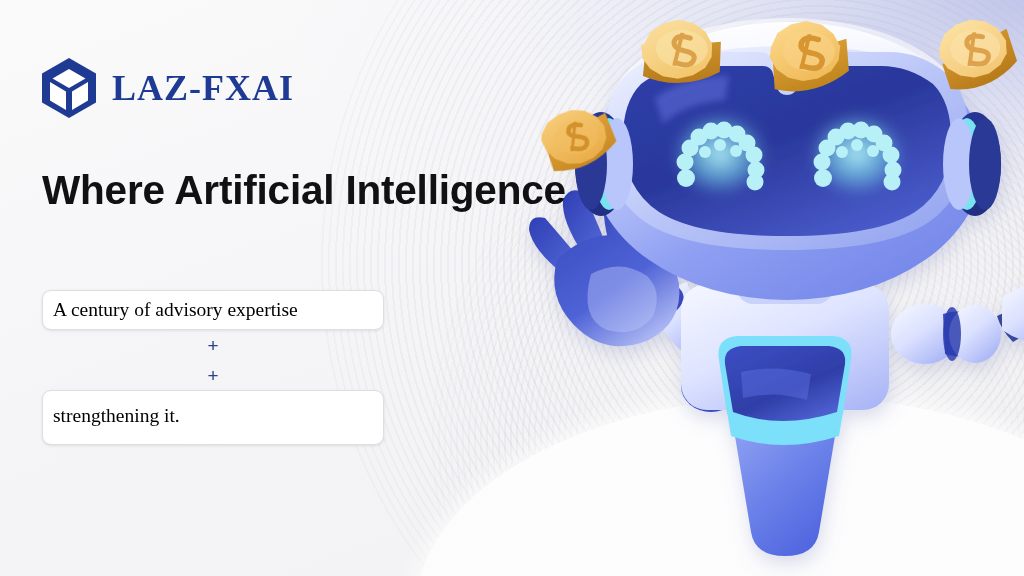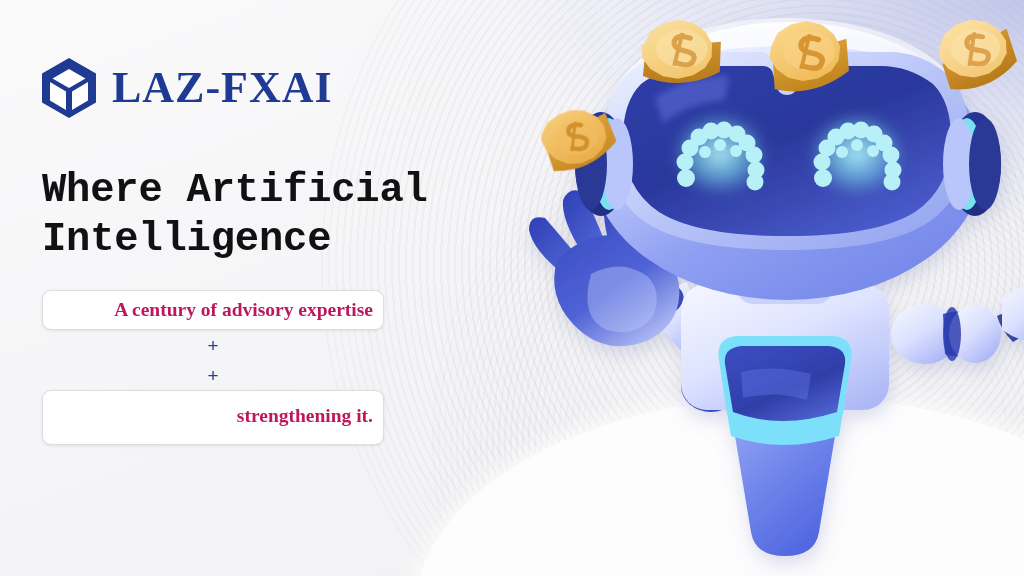--- a/index.html
+++ b/index.html
@@ -60,41 +60,41 @@
   
   .left { position:absolute; left:40px; top:0; width:430px; height:576px; }
 
   .logo-row {
     position:absolute; left:0; top:57px;
     display:flex; align-items:center; gap:14px;
   }
   .logo-mark { width:58px; height:62px; display:block; }
   .logo-text {
     font-family:"Liberation Serif", serif;
-    font-weight:700; font-size:44px; letter-spacing:1px;
+    font-weight:700; font-size:36px; letter-spacing:1px;
     color:#1f3a93; line-height:1;
   }
 
   .headline {
     position:absolute; left:2px; top:166px; width:560px;
-    font-family:Liberation Mono, monospace;
+    font-family:Liberation Sans, sans-serif;
     font-weight:700; font-size:40.5px; line-height:1.22;
     color:#111114; letter-spacing:-0.2px;
   }
 
   .cards { position:absolute; left:2px; top:290px; width:342px; }
   .card {
     background:#fff;
     border:1px solid #dedee2;
     border-radius:9px;
     box-shadow:0 1px 3px rgba(40,40,60,0.10);
-    text-align:right;
+    text-align:left;
     font-family:"Liberation Serif", serif;
-    font-weight:700;
-    color:#be185d;
+    font-weight:400;
+    color:#000000;
   }
   .card-1, .card-2 { padding:8px 10px; font-size:19.5px; }
   .card-3 { padding:11px 10px 14px; font-size:19.5px; line-height:1.46; }
   .card-3 .ln { display:block; white-space:nowrap; }
   .plus {
     text-align:center;
     color:#2b3f8c;
     font-family:"Liberation Sans", sans-serif;
     font-size:19px; font-weight:400;
     line-height:1;

